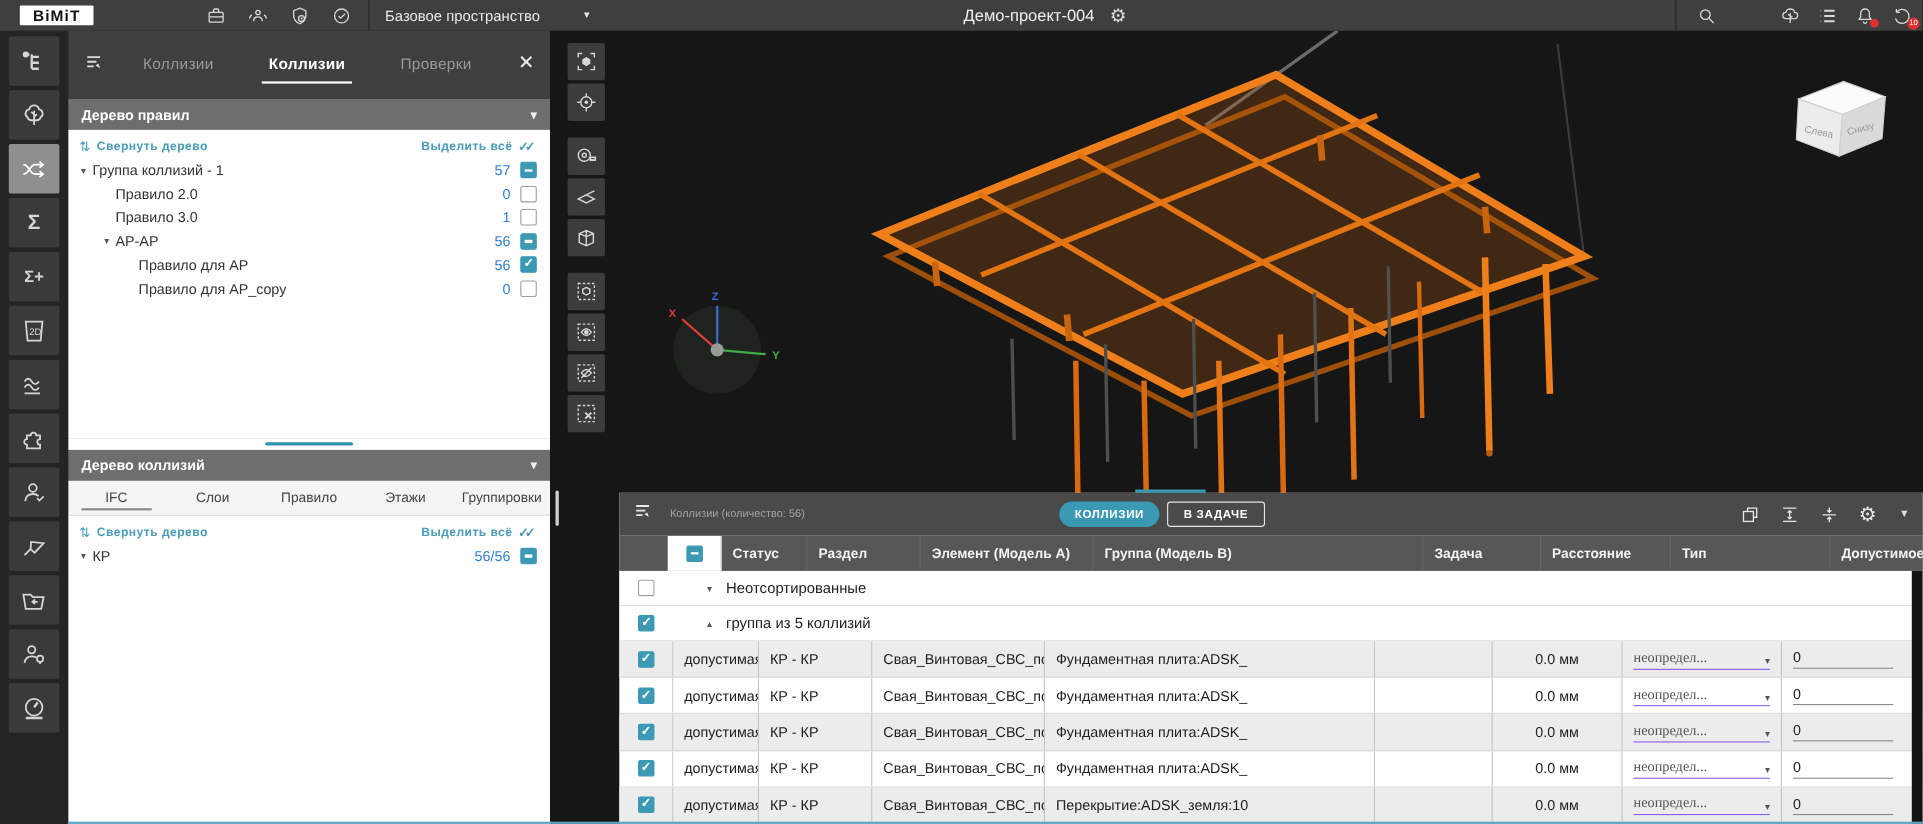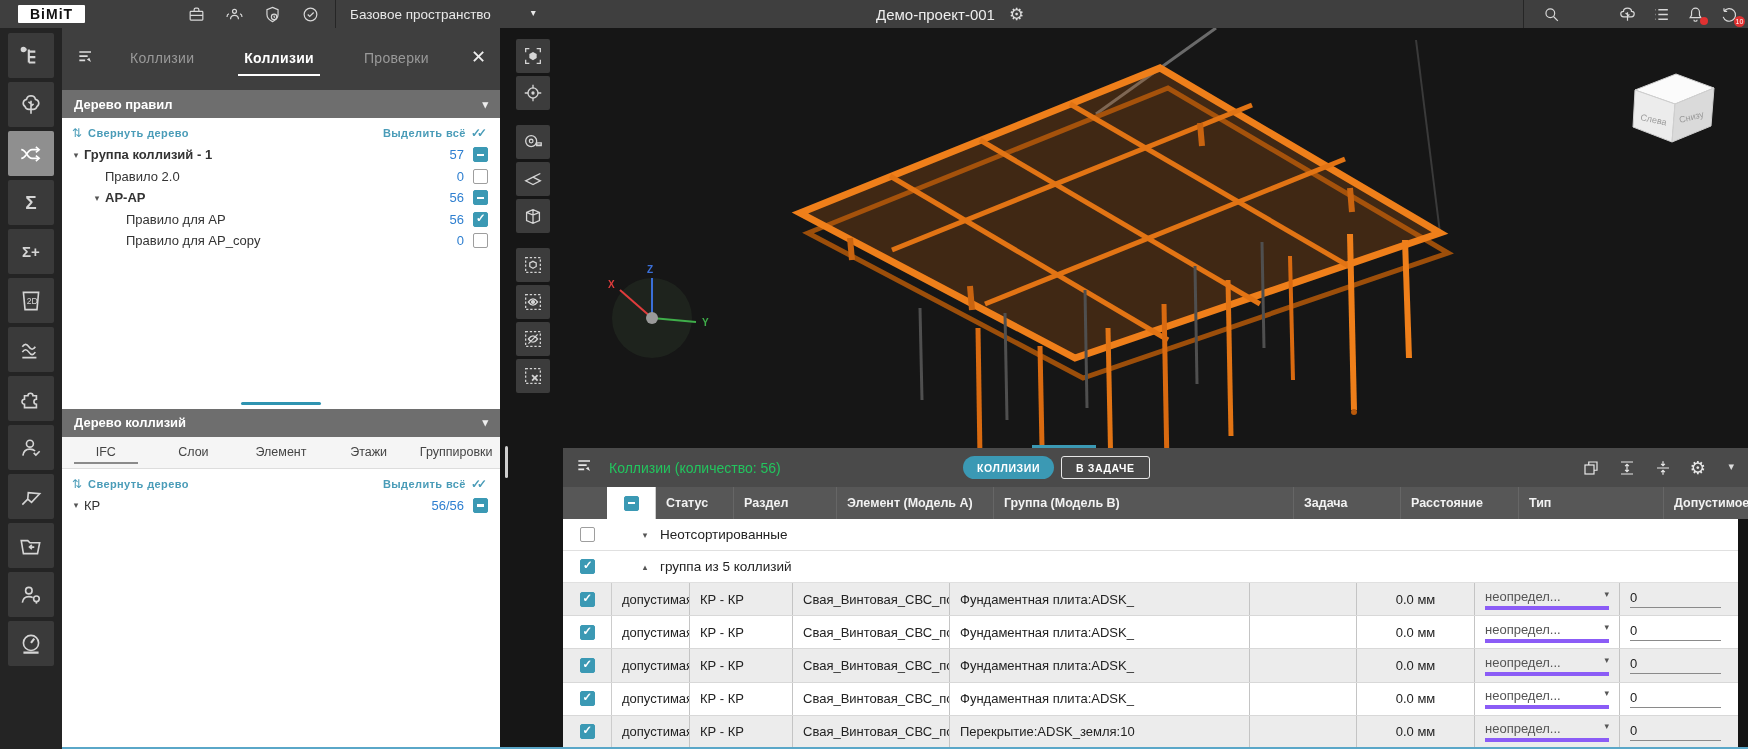--- a/index.html
+++ b/index.html
@@ -46,21 +46,21 @@
   .sec-caret { color:#eee; font-size:11px; cursor:pointer; }
   .tree-body { background:#fff; flex:1; overflow:hidden; position:relative; }
   .tree-links { display:flex; align-items:center; padding:8px 12px 4px 10px; font-size:11px; }
   .link { color:#4a9cb8; cursor:pointer; letter-spacing:.4px; font-weight:bold; }
   .collapse-glyph { color:#4a9cb8; font-size:12px; margin-right:6px; }
   .dbl-check { color:#4a9cb8; font-weight:bold; font-size:12px; margin-left:5px; letter-spacing:-4px; padding-right:5px; }
   .flex1 { flex:1; }
   .trow { height:21.5px; display:flex; align-items:center; font-size:13px; color:#333; padding-right:12px; }
   .trow .caret { width:16px; font-size:9px; color:#555; text-align:center; flex:none; cursor:pointer; }
   .trow .caret.hide { visibility:hidden; }
-  .trow.bold .lbl { font-weight:bold; }
+  .trow.bold .lbl { font-weight:normal; }
   .trow .cnt { color:#2e7fd0; font-size:13px; margin-right:9px; }
   .cb { display:inline-block; width:15px; height:15px; border:1.5px solid #9e9e9e; border-radius:2px; background:#fff; position:relative; flex:none; cursor:pointer; }
   .cb.checked,.cb.ind { background:#3b99b4; border-color:#3b99b4; }
   .cb.checked::after { content:"✓"; position:absolute; left:2px; top:-2px; color:#fff; font-size:11.5px; font-weight:bold; }
   .cb.ind::after { content:""; position:absolute; left:3px; right:3px; top:5.5px; height:2.4px; background:#fff; }
   .drag-strip { height:10px; background:#fff; position:relative; flex:none; }
   .drag-strip::after { content:""; position:absolute; left:50%; top:3px; width:80px; height:3px; margin-left:-40px; background:#2f94b1; border-radius:2px; }
   .ctree-tabs { height:32px; background:#f5f5f5; display:flex; align-items:stretch; flex:none; border-bottom:1px solid #ddd; }
   .ctab { flex:1; display:flex; align-items:center; justify-content:center; font-size:12.5px; color:#444; cursor:pointer; position:relative; }
   .ctab.active::after { content:""; position:absolute; left:12px; right:12px; bottom:4px; height:2px; background:#8a8a8a; }
@@ -71,21 +71,21 @@
   .vp-tools { position:absolute; left:16px; top:11px; width:36px; z-index:20; }
   .vp-btn { width:34px; height:34px; margin-bottom:3px; background:#3c3c3c; border-radius:2px; display:flex; align-items:center; justify-content:center; cursor:pointer; }
   .vp-btn svg { width:22px; height:22px; stroke:#d5d5d5; fill:none; stroke-width:1.4; }
   .vp-gap { height:12px; }
   .panel-resizer { position:absolute; left:505px; top:446px; width:3px; height:32px; background:#cfcfcf; border-radius:2px; z-index:35; cursor:ew-resize; }
 
   
   .ctable { position:absolute; left:563px; top:448px; width:1185px; height:301px; z-index:25; display:flex; flex-direction:column; background:#fff; }
   .ct-hdrbar { height:39px; background:#4a4a4a; display:flex; align-items:center; position:relative; flex:none; }
   .ct-hdrbar .pmenu { margin-left:12px; margin-right:14px; }
-  .ct-title { color:#22c55e; font-size:14px; }
+  .ct-title { color:#a3a3a3; font-size:10px; }
   .ct-btns { position:absolute; left:400px; top:8px; display:flex; gap:7px; }
   .ct-btn { height:23px; padding:0 14px; border-radius:12px; font-size:10.5px; font-weight:bold; letter-spacing:.6px; display:flex; align-items:center; cursor:pointer; }
   .ct-btn.active { background:#3b99b4; color:#fff; }
   .ct-btn.outline { background:transparent; color:#fff; border:1px solid #e8e8e8; border-radius:3px; }
   .ct-tab-indicator { position:absolute; left:469px; top:-3px; width:64px; height:3px; background:#3b99b4; }
   .ct-tools { position:absolute; right:42px; top:0; height:39px; display:flex; align-items:center; gap:18px; }
   .ct-tools svg { width:18px; height:18px; stroke:#e8e8e8; fill:none; stroke-width:1.6; cursor:pointer; }
   .ct-tools .gear-glyph { color:#e8e8e8; font-size:18px; }
   .ct-chevron { position:absolute; right:14px; top:12px; color:#ddd; font-size:11px; cursor:pointer; }
   .grid { display:grid; grid-template-columns:49px 78px 103px 157px 300px 107px 118px 145px 128px; }
@@ -94,21 +94,21 @@
   .hcell.cbcell { background:#fff; justify-content:center; border-right:1px solid #ccc; }
   .ct-rows { flex:1; display:flex; flex-direction:column; overflow:hidden; position:relative; }
   .grow { height:32px; background:#fff; border-bottom:1px solid #e0e0e0; display:flex; align-items:center; flex:none; font-size:13.5px; color:#222; }
   .grow .gcb { width:49px; display:flex; justify-content:center; flex:none; }
   .grow .gcaret { width:30px; text-align:center; font-size:9px; color:#555; margin-left:18px; }
   .drow { height:33.2px; flex:none; border-bottom:1px solid #d8d8d8; }
   .drow.alt { background:#ececec; }
   .dcell { display:flex; align-items:center; padding:0 10px; font-size:13px; color:#222; border-right:1px solid #c4c4c4; overflow:hidden; white-space:nowrap; }
   .dcell.cbcell { justify-content:center; border-right:1px solid #ccc; }
   .dcell.center { justify-content:center; }
-  .typebox { display:flex; align-items:flex-start; width:100%; border-bottom:4px solid #8b5cf6; padding-bottom:2px; color:#555; cursor:pointer; }
+  .typebox { display:flex; align-items:flex-end; width:100%; border-bottom:1px solid #8b5cf6; padding-bottom:2px; color:#555; cursor:pointer;font-family:Liberation Serif, serif; }
   .typebox .flex1{flex:1}
   .typebox .tb-caret { font-size:9px; color:#555; }
   .allowbox { width:85%; border-bottom:1px solid #8a8a8a; padding-bottom:2px; color:#222; }
   .vscroll { position:absolute; right:0; top:0; bottom:0; width:10px; background:#141414; }
   .bottom-line { position:absolute; left:62px; right:0; bottom:0; height:2px; background:#5aa7c8; z-index:60; }
 
   
   .cube-label { font-size:9px; fill:#9a9a9a; font-family:"Liberation Sans",sans-serif; }
   .axis-label { font-size:10px; font-weight:bold; font-family:"Liberation Sans",sans-serif; }
 </style>
@@ -143,21 +143,21 @@
           <path d="M8.5 12l2.5 2.5 5-5"></path>
         </svg>
     </span>
   </div>
   <div class="tb-divider"></div>
   <div class="workspace">
     <span>Базовое пространство</span>
     <span class="ws-caret">▾</span>
   </div>
   <div class="project">
-    <span class="project-title">Демо-проект-001</span>
+    <span class="project-title">Демо-проект-004</span>
     <span class="gear-glyph">⚙</span>
   </div>
   <div class="tb-right">
     <div class="tb-divider"></div>
     <span class="sp16"></span>
     <span class="tb-icon">
       <svg viewBox="0 0 24 24">
           <circle cx="10.5" cy="10.5" r="5.5"></circle>
           <path d="M14.8 14.8L20 20"></path>
         </svg>
@@ -303,20 +303,27 @@
       <span class="cnt">57</span>
       <span class="cb ind"></span>
     </div>
     <div class="trow" style="padding-left:27px">
       <span class="caret hide"></span>
       <span class="lbl">Правило 2.0</span>
       <span class="flex1"></span>
       <span class="cnt">0</span>
       <span class="cb"></span>
     </div>
+    <div class="trow" style="padding-left:27px">
+      <span class="caret hide"></span>
+      <span class="lbl">Правило 3.0</span>
+      <span class="flex1"></span>
+      <span class="cnt">1</span>
+      <span class="cb"></span>
+    </div>
     <div class="trow bold" style="padding-left:27px">
       <span class="caret">▾</span>
       <span class="lbl">АР-АР</span>
       <span class="flex1"></span>
       <span class="cnt">56</span>
       <span class="cb ind"></span>
     </div>
     <div class="trow" style="padding-left:48px">
       <span class="caret hide"></span>
       <span class="lbl">Правило для АР</span>
@@ -337,21 +344,21 @@
 
   <div class="section-hdr">
     <span>Дерево коллизий</span>
     <span class="flex1"></span>
     <span class="sec-caret">▾</span>
   </div>
 
   <div class="ctree-tabs">
     <span class="ctab active">IFC</span>
     <span class="ctab">Слои</span>
-    <span class="ctab">Элемент</span>
+    <span class="ctab">Правило</span>
     <span class="ctab">Этажи</span>
     <span class="ctab">Группировки</span>
   </div>
 
   <div class="ctree-body">
     <div class="tree-links">
       <span class="collapse-glyph">⇅</span>
       <span class="link">Свернуть дерево</span>
       <span class="flex1"></span>
       <span class="link">Выделить всё</span>

